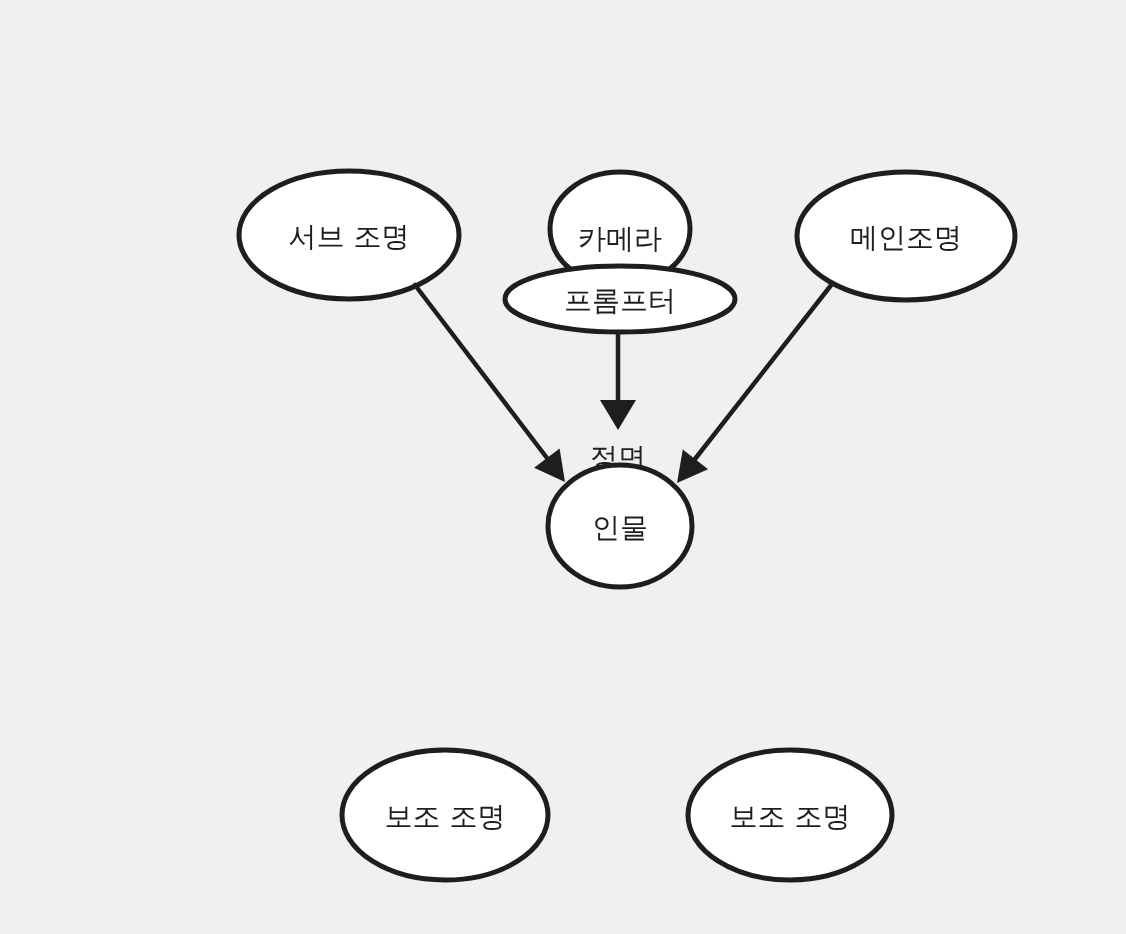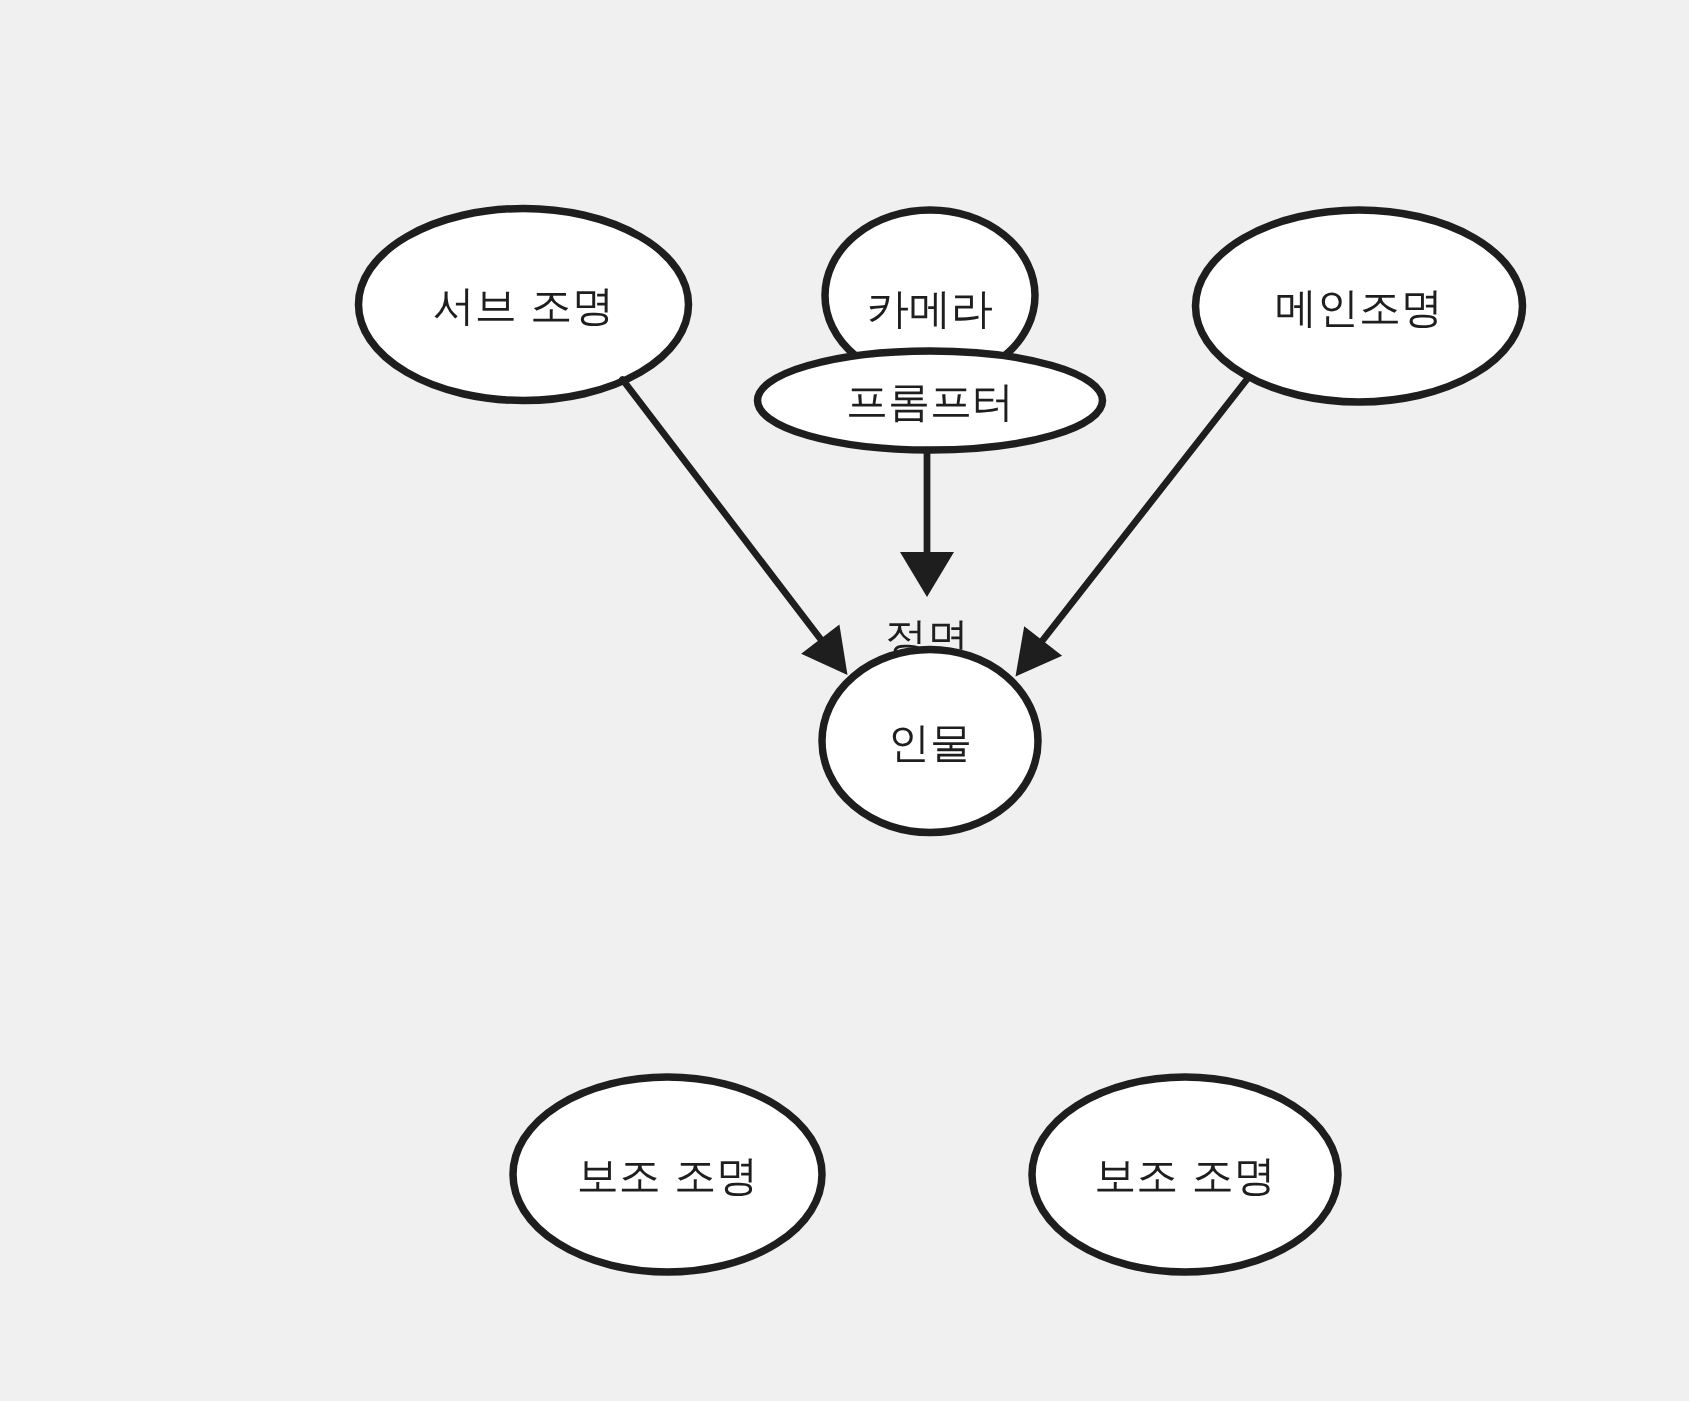--- a/index.html
+++ b/index.html
@@ -7,20 +7,21 @@
     width: 1126px;
     height: 934px;
     background: #f0f0f0;
     overflow: hidden;
     font-family: "DejaVu Sans", "Liberation Sans", sans-serif;
   }
   .canvas-wrap {
     position: relative;
     width: 1126px;
     height: 694px;
+    margin-top: 32px;
   }
   svg { display: block; }
   .shape {
     fill: #ffffff;
     stroke: #1e1e1e;
     stroke-width: 5;
   }
   .node-label {
     font-family: "DejaVu Sans", "Liberation Sans", sans-serif;
     font-size: 28px;

